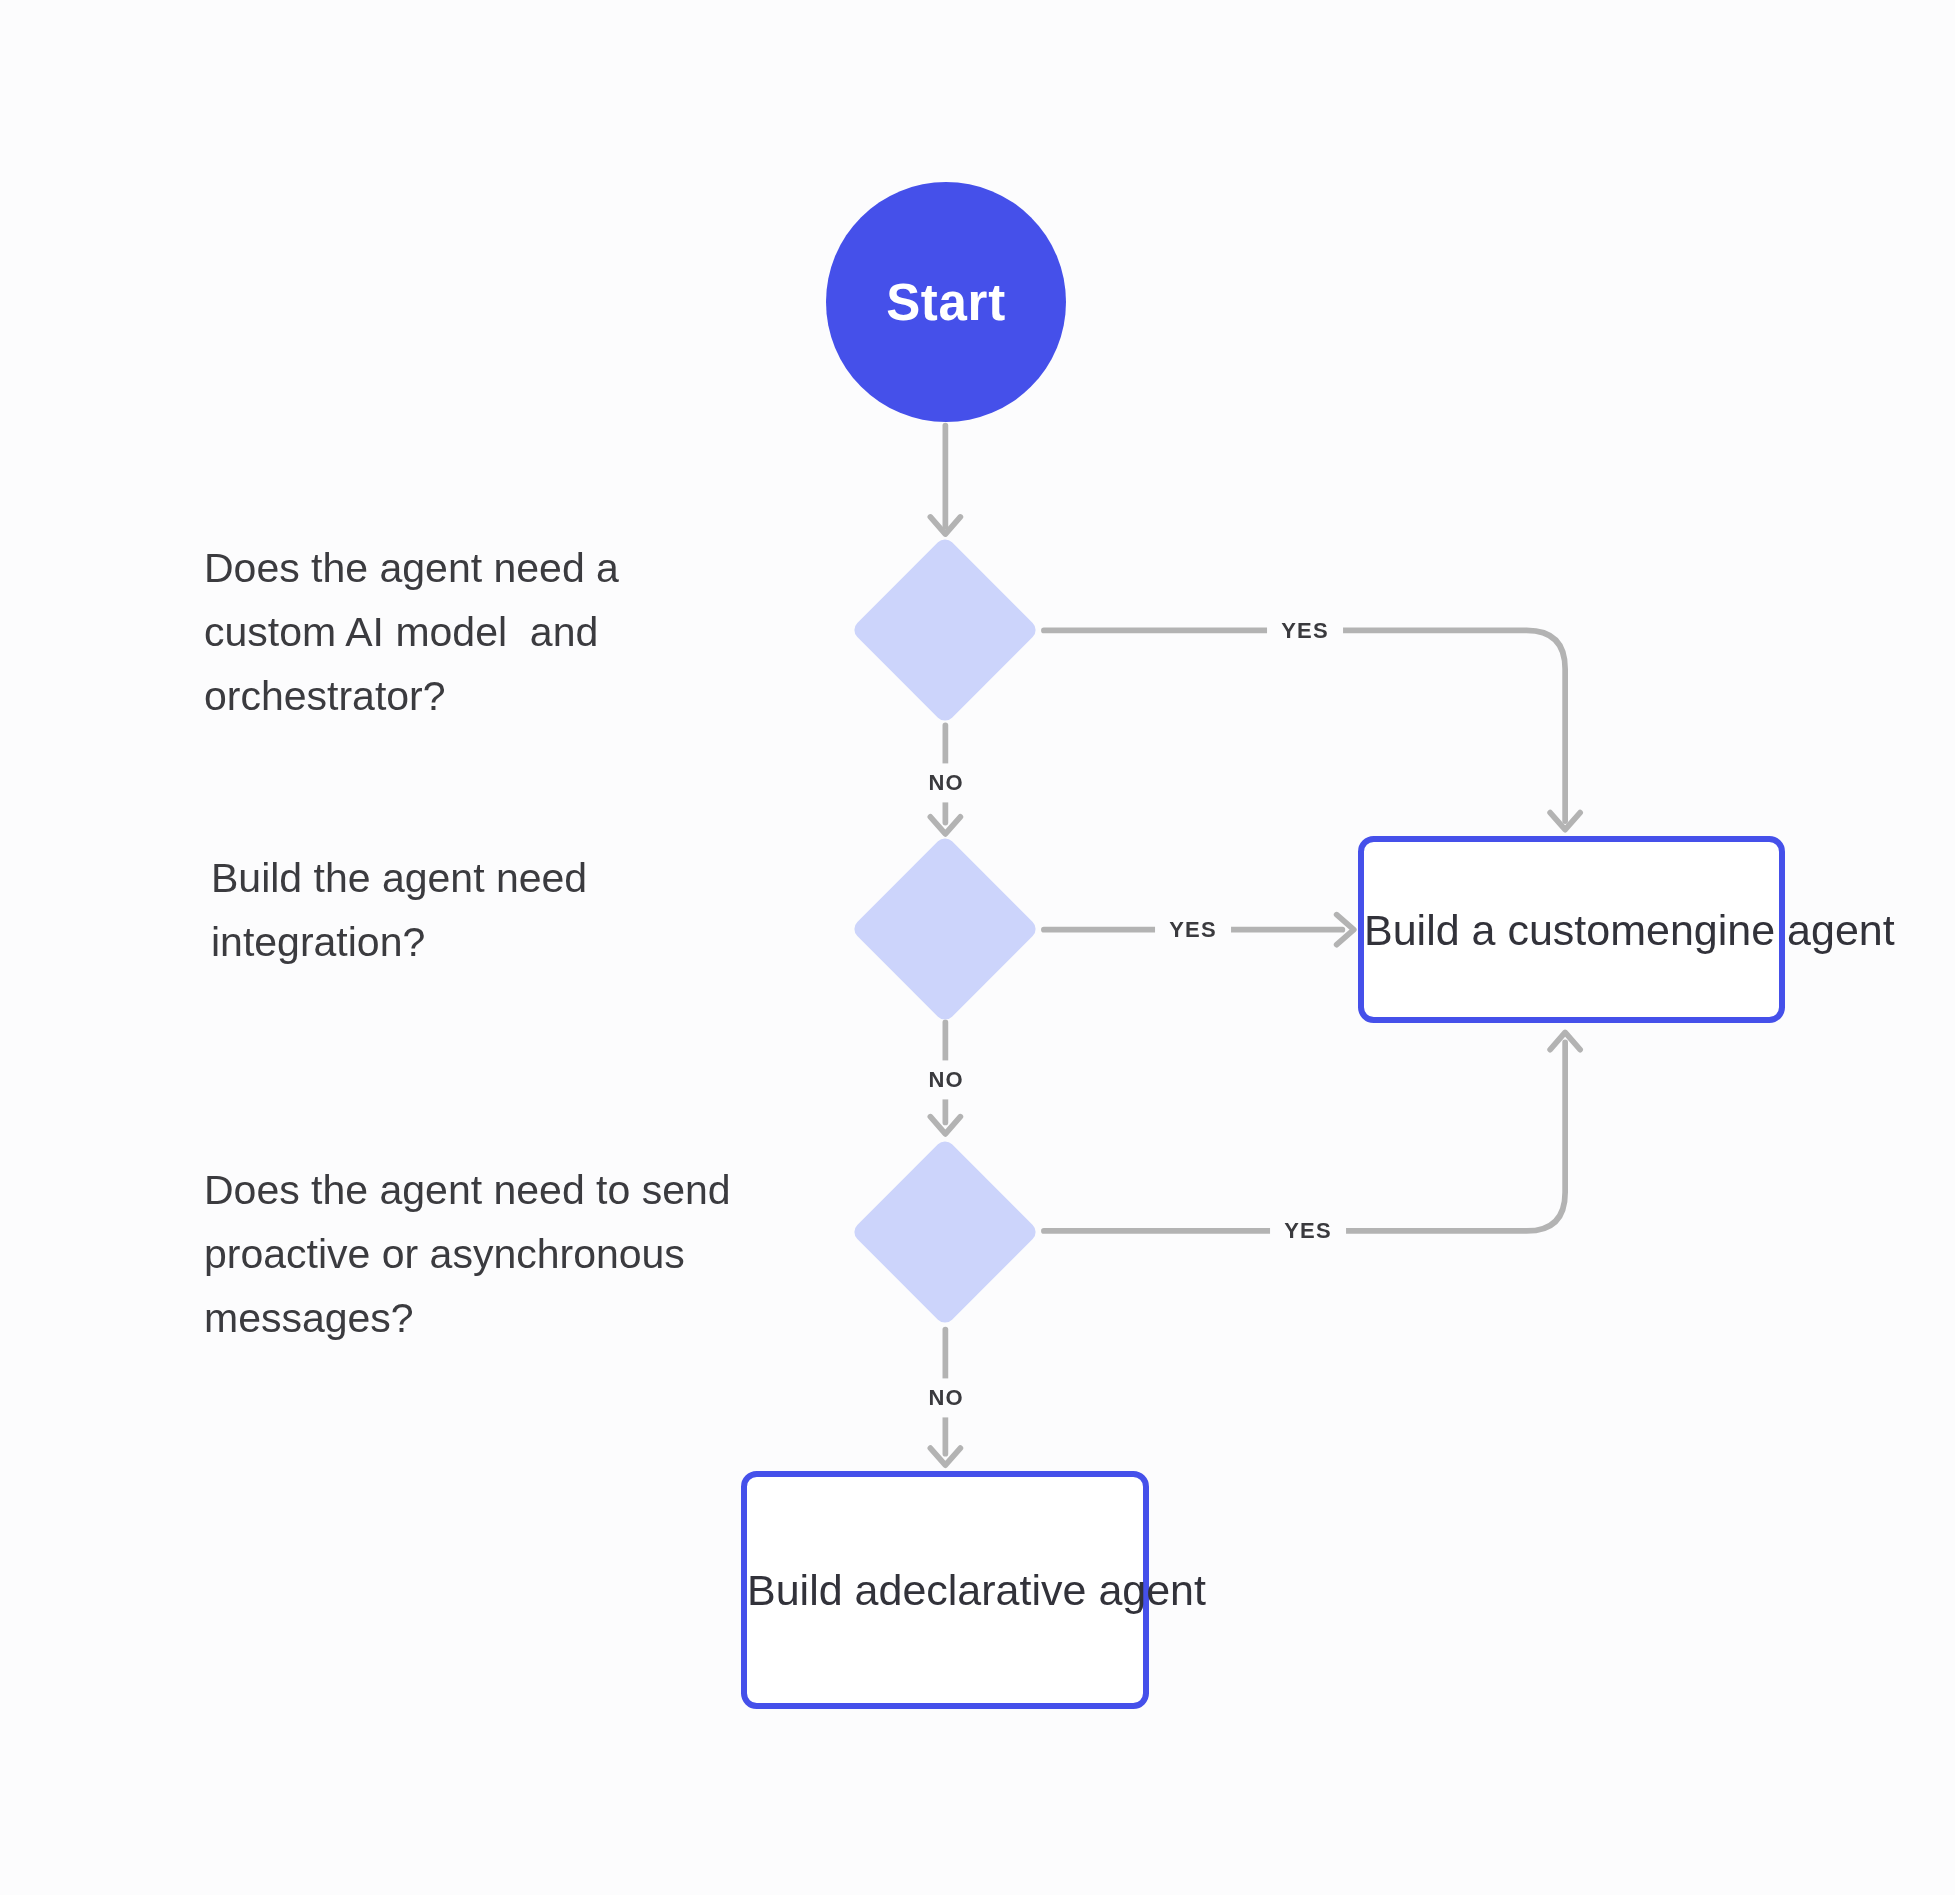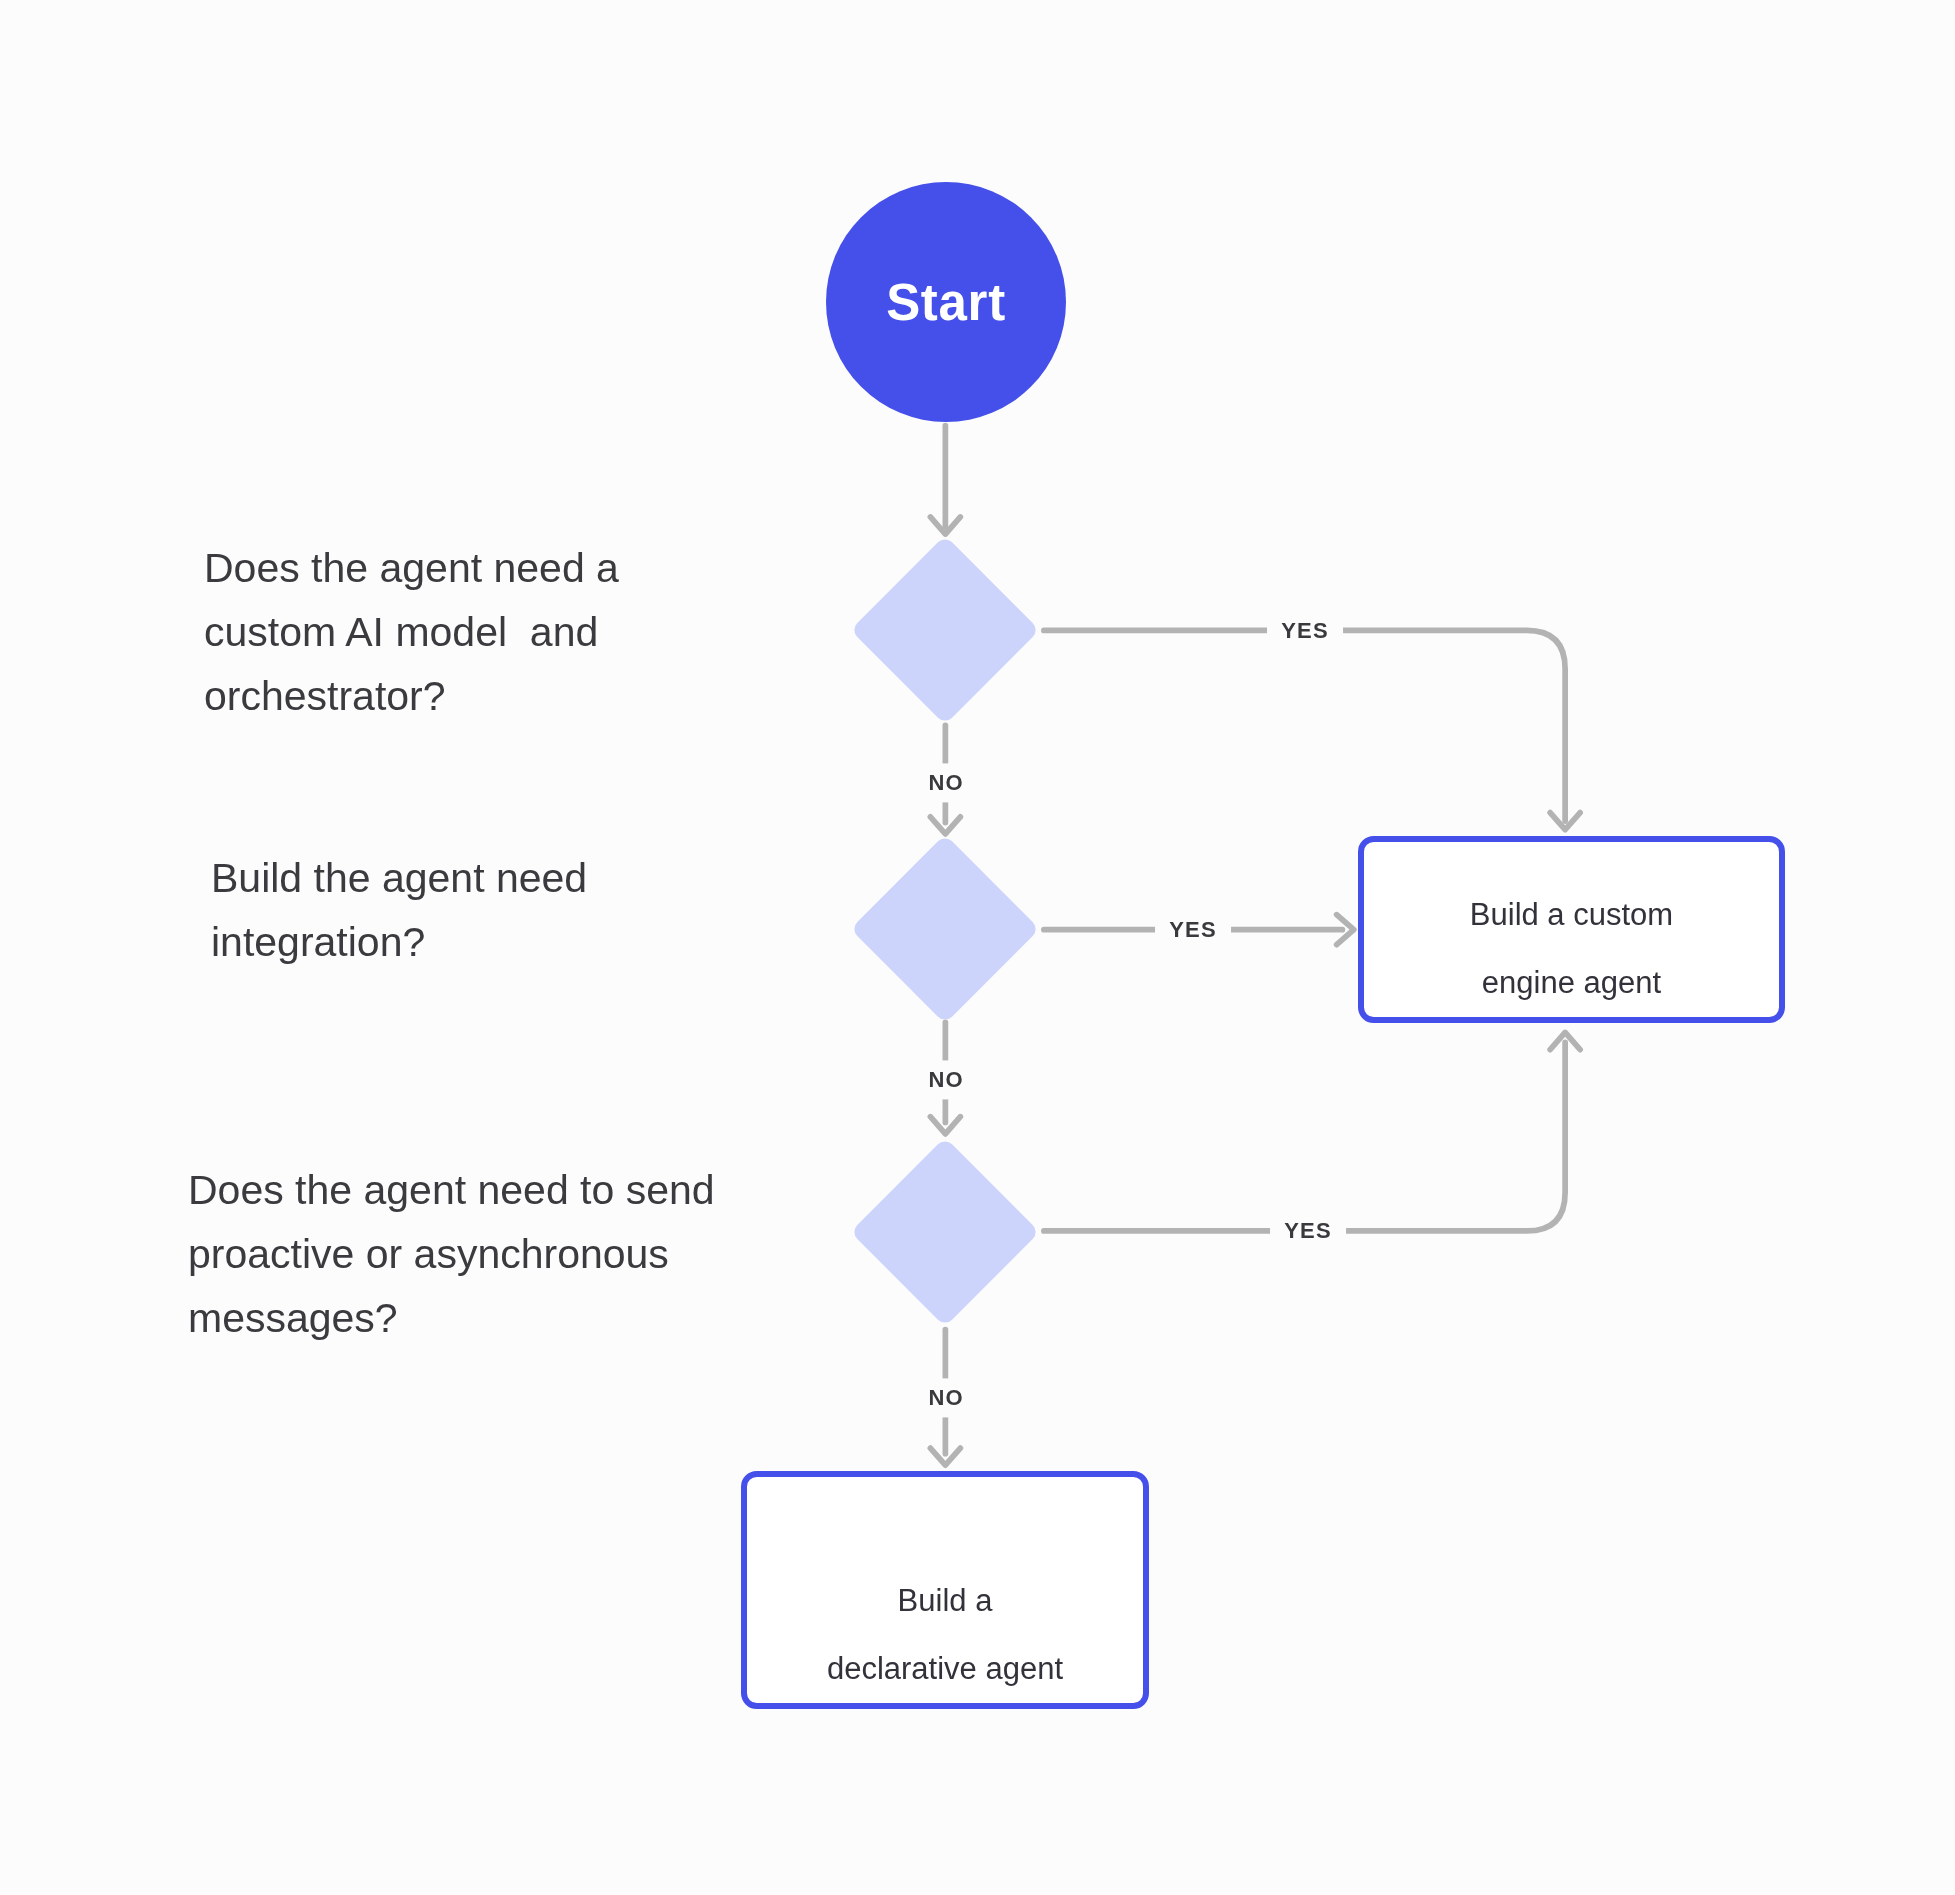--- a/index.html
+++ b/index.html
@@ -41,40 +41,40 @@
   .diamond.d2{left:878px;top:862px;}
   .diamond.d3{left:878px;top:1165px;}
 
   .question{
     position:absolute;color:var(--text-q);
     font-size:41px;line-height:64px;font-weight:400;
   }
   .question .q-line{display:block;white-space:pre;margin-left:20px;}
   .question.q1{left:184px;top:536px;}
   .question.q2{left:191px;top:846px;}
-  .question.q3{left:168px;top:1158px;}
+  .question.q3{left:184px;top:1158px;}
 
   .edge-label{
     position:absolute;transform:translate(-50%,-50%);
     background:var(--bg);color:#3a3a3e;
     font-size:22px;font-weight:700;letter-spacing:1.1px;
     padding:8.6px 14.3px;line-height:1;
   }
   .edge-label.yes1{left:1305px;top:631px;}
   .edge-label.yes2{left:1193px;top:930px;}
   .edge-label.yes3{left:1308px;top:1231px;}
   .edge-label.no1{left:946px;top:783px;}
   .edge-label.no2{left:946px;top:1080px;}
   .edge-label.no3{left:946px;top:1398px;}
 
   .outcome-box{
     position:absolute;background:#ffffff;
     border:6.4px solid var(--accent);border-radius:15.7px;
-    display:flex;flex-direction:column;align-items:center;justify-content:flex-end;
-    color:var(--text-dark);font-size:31px;line-height:68px;text-align:center;
+    display:flex;flex-direction:row;align-items:center;justify-content:flex-start;
+    color:var(--text-dark);font-size:43px;line-height:68px;text-align:center;
   }
   .outcome-box.custom-engine{left:1358px;top:836px;width:427px;height:187px;}
   .outcome-box.declarative{left:741px;top:1471px;width:408px;height:238px;}
   .outcome-box .box-line{display:block;white-space:pre;}
 </style>
 </head>
 <body>
 
 <div class="canvas">
 

